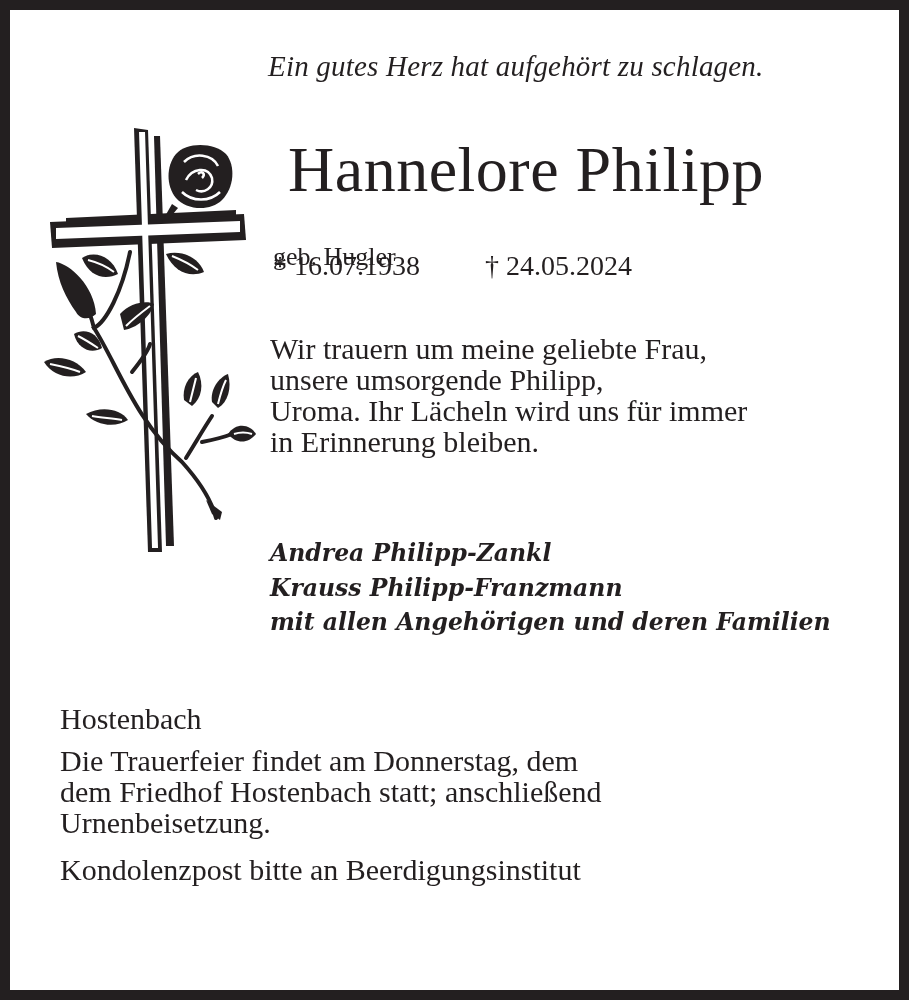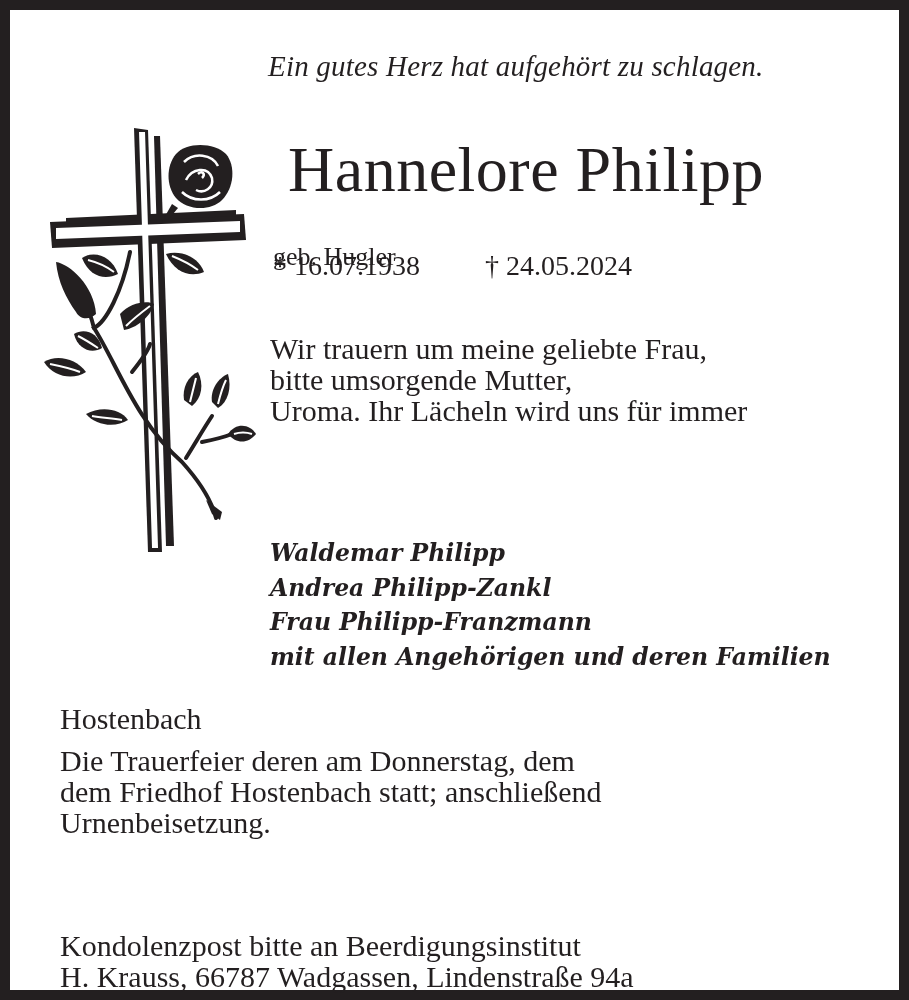--- a/index.html
+++ b/index.html
@@ -64,21 +64,21 @@
       font-family: "Liberation Serif", serif;
       font-size: 30px;
     }
     .funeral {
       left: 60px; top: 745px;
       font-family: "Liberation Serif", serif;
       font-size: 30px;
       line-height: 31px;
     }
     .condolence {
-      left: 60px; top: 930px;
+      left: 60px; top: 854px;
       font-family: "Liberation Serif", serif;
       font-size: 30px;
       line-height: 31px;
     }
     .emblem {
       position: absolute;
       left: 36px; top: 122px;
       width: 220px; height: 432px;
     }
   </style>
@@ -158,35 +158,34 @@
 
 <div class="abs dates">
   <span>*</span>
   <span>16.07.1938</span>
   <span class="died">†</span>
   <span>24.05.2024</span>
 </div>
 
 <div class="abs message">
   <div>Wir trauern um meine geliebte Frau,</div>
-  <div>bitte umsorgende Mutter,</div>
+  <div>unsere umsorgende Philipp,</div>
   <div>Uroma. Ihr Lächeln wird uns für immer</div>
+  <div>in Erinnerung bleiben.</div>
 </div>
 
 <div class="abs mourners">
-  <div>Waldemar Philipp</div>
   <div>Andrea Philipp-Zankl</div>
-  <div>Frau Philipp-Franzmann</div>
+  <div>Krauss Philipp-Franzmann</div>
   <div>mit allen Angehörigen und deren Familien</div>
 </div>
 
 <div class="abs place">Hostenbach</div>
 
 <div class="abs funeral">
-  <div>Die Trauerfeier deren am Donnerstag, dem</div>
+  <div>Die Trauerfeier findet am Donnerstag, dem</div>
   <div>dem Friedhof Hostenbach statt; anschließend</div>
   <div>Urnenbeisetzung.</div>
 </div>
 
 <div class="abs condolence">
   <div>Kondolenzpost bitte an Beerdigungsinstitut</div>
-  <div>H. Krauss, 66787 Wadgassen, Lindenstraße 94a</div>
 </div>
 
 </body></html>

